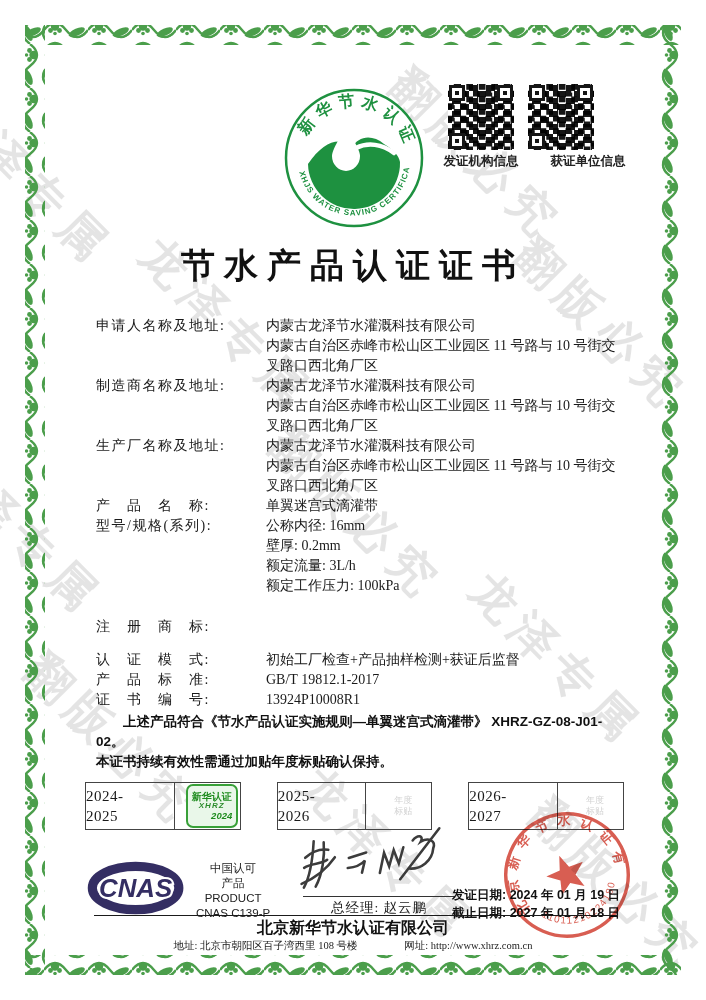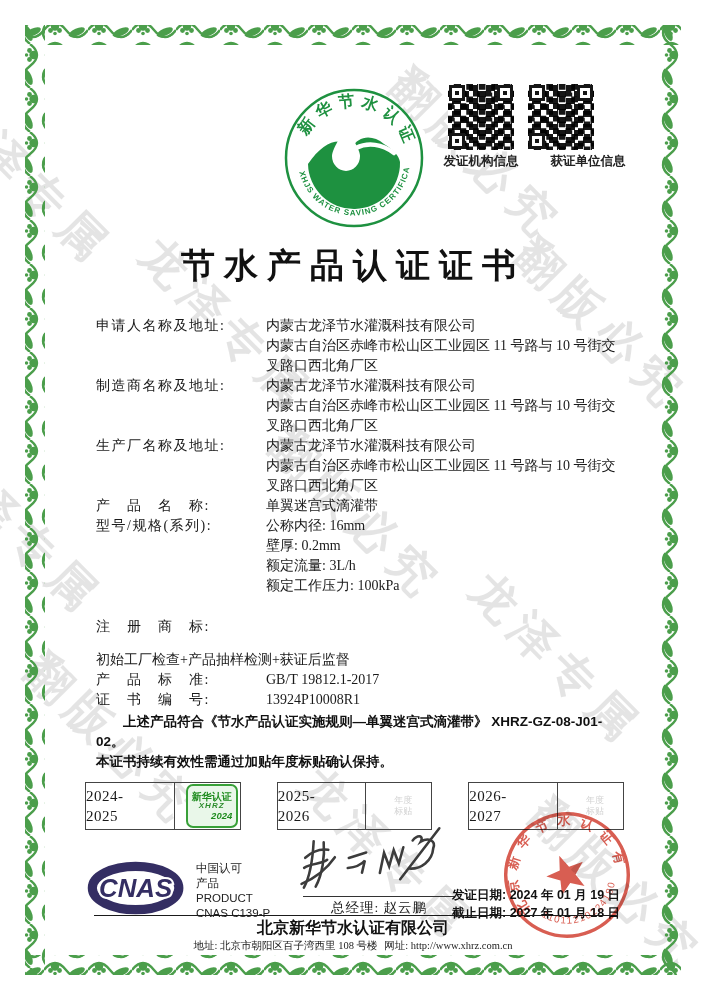--- a/index.html
+++ b/index.html
@@ -48,32 +48,32 @@
   .sticker{width:48px;height:40px;border:2px solid #38a038;border-radius:7px;background:#e9f7e9;
       display:flex;flex-direction:column;align-items:center;justify-content:center;line-height:1.1;
       font-family:"Liberation Sans","DejaVu Sans",sans-serif;}
   .st1{font-size:10px;font-weight:bold;color:#1f8c1f;}
   .st2{font-size:8px;font-style:italic;font-weight:bold;color:#2c8c2c;letter-spacing:1px;}
   .st3{font-size:9.5px;font-weight:bold;font-style:italic;color:#1f8c1f;margin-left:20px;}
   .yph{font-size:9px;color:#999;opacity:.45;width:24px;text-align:center;line-height:1.2;}
   
   .cnas-logo{position:absolute;left:84px;top:856px;z-index:3;}
   .cnas-text{position:absolute;left:196px;top:861px;z-index:3;font-family:"Liberation Sans","DejaVu Sans",sans-serif;
-      font-size:11.5px;line-height:15px;color:#222;}
+      font-size:11.5px;line-height:15px;color:#222;text-align:center;}
   .cnas-text .b{font-weight:normal;}
   .sig{position:absolute;left:292px;top:826px;z-index:4;transform:rotate(-5deg);}
   .gm{position:absolute;left:303px;top:896px;width:152px;border-top:1px solid #333;padding-top:2px;
       text-align:center;font-size:13.5px;letter-spacing:1px;z-index:3;}
   .dates{position:absolute;left:452px;top:886px;z-index:3;font-family:"Liberation Sans","DejaVu Sans",sans-serif;
       font-weight:bold;font-size:12.5px;line-height:18px;color:#111;}
   .hrule{position:absolute;left:94px;top:915px;width:524px;border-top:1.5px solid #1a1a1a;z-index:3;}
   .company{position:absolute;left:0;top:918px;width:100%;text-align:center;z-index:3;
       font-family:"Liberation Sans","DejaVu Sans",sans-serif;font-weight:bold;font-size:16px;color:#111;}
   .addr{position:absolute;left:0;top:939px;width:100%;text-align:center;z-index:3;font-size:10.5px;color:#222;}
-  .addr span{margin:0 2px;}
+  .addr span{margin:0 22px;}
   .seal{position:absolute;left:498px;top:806px;z-index:5;transform:rotate(-22deg);opacity:.82;
       mix-blend-mode:multiply;pointer-events:none;}
 </style>
 </head>
 <body>
 
 <div class="wm" style="left:-30px;top:80px">龙泽专属</div>
 <div class="wm" style="left:420px;top:55px">翻版必究</div>
 <div class="wm" style="left:170px;top:225px">龙泽专属</div>
 <div class="wm" style="left:545px;top:225px">翻版必究</div>
@@ -183,20 +183,21 @@
       <div>额定工作压力: 100kPa</div>
     </div>
   </div>
   <div class="frow mt-a">
     <div class="flabel">注　册　商　标:</div>
     <div class="fvalue">
       <div></div>
     </div>
   </div>
   <div class="frow mt-b">
+    <div class="flabel">认　证　模　式:</div>
     <div class="fvalue">
       <div>初始工厂检查+产品抽样检测+获证后监督</div>
     </div>
   </div>
   <div class="frow">
     <div class="flabel">产　品　标　准:</div>
     <div class="fvalue">
       <div>GB/T 19812.1-2017</div>
     </div>
   </div>

